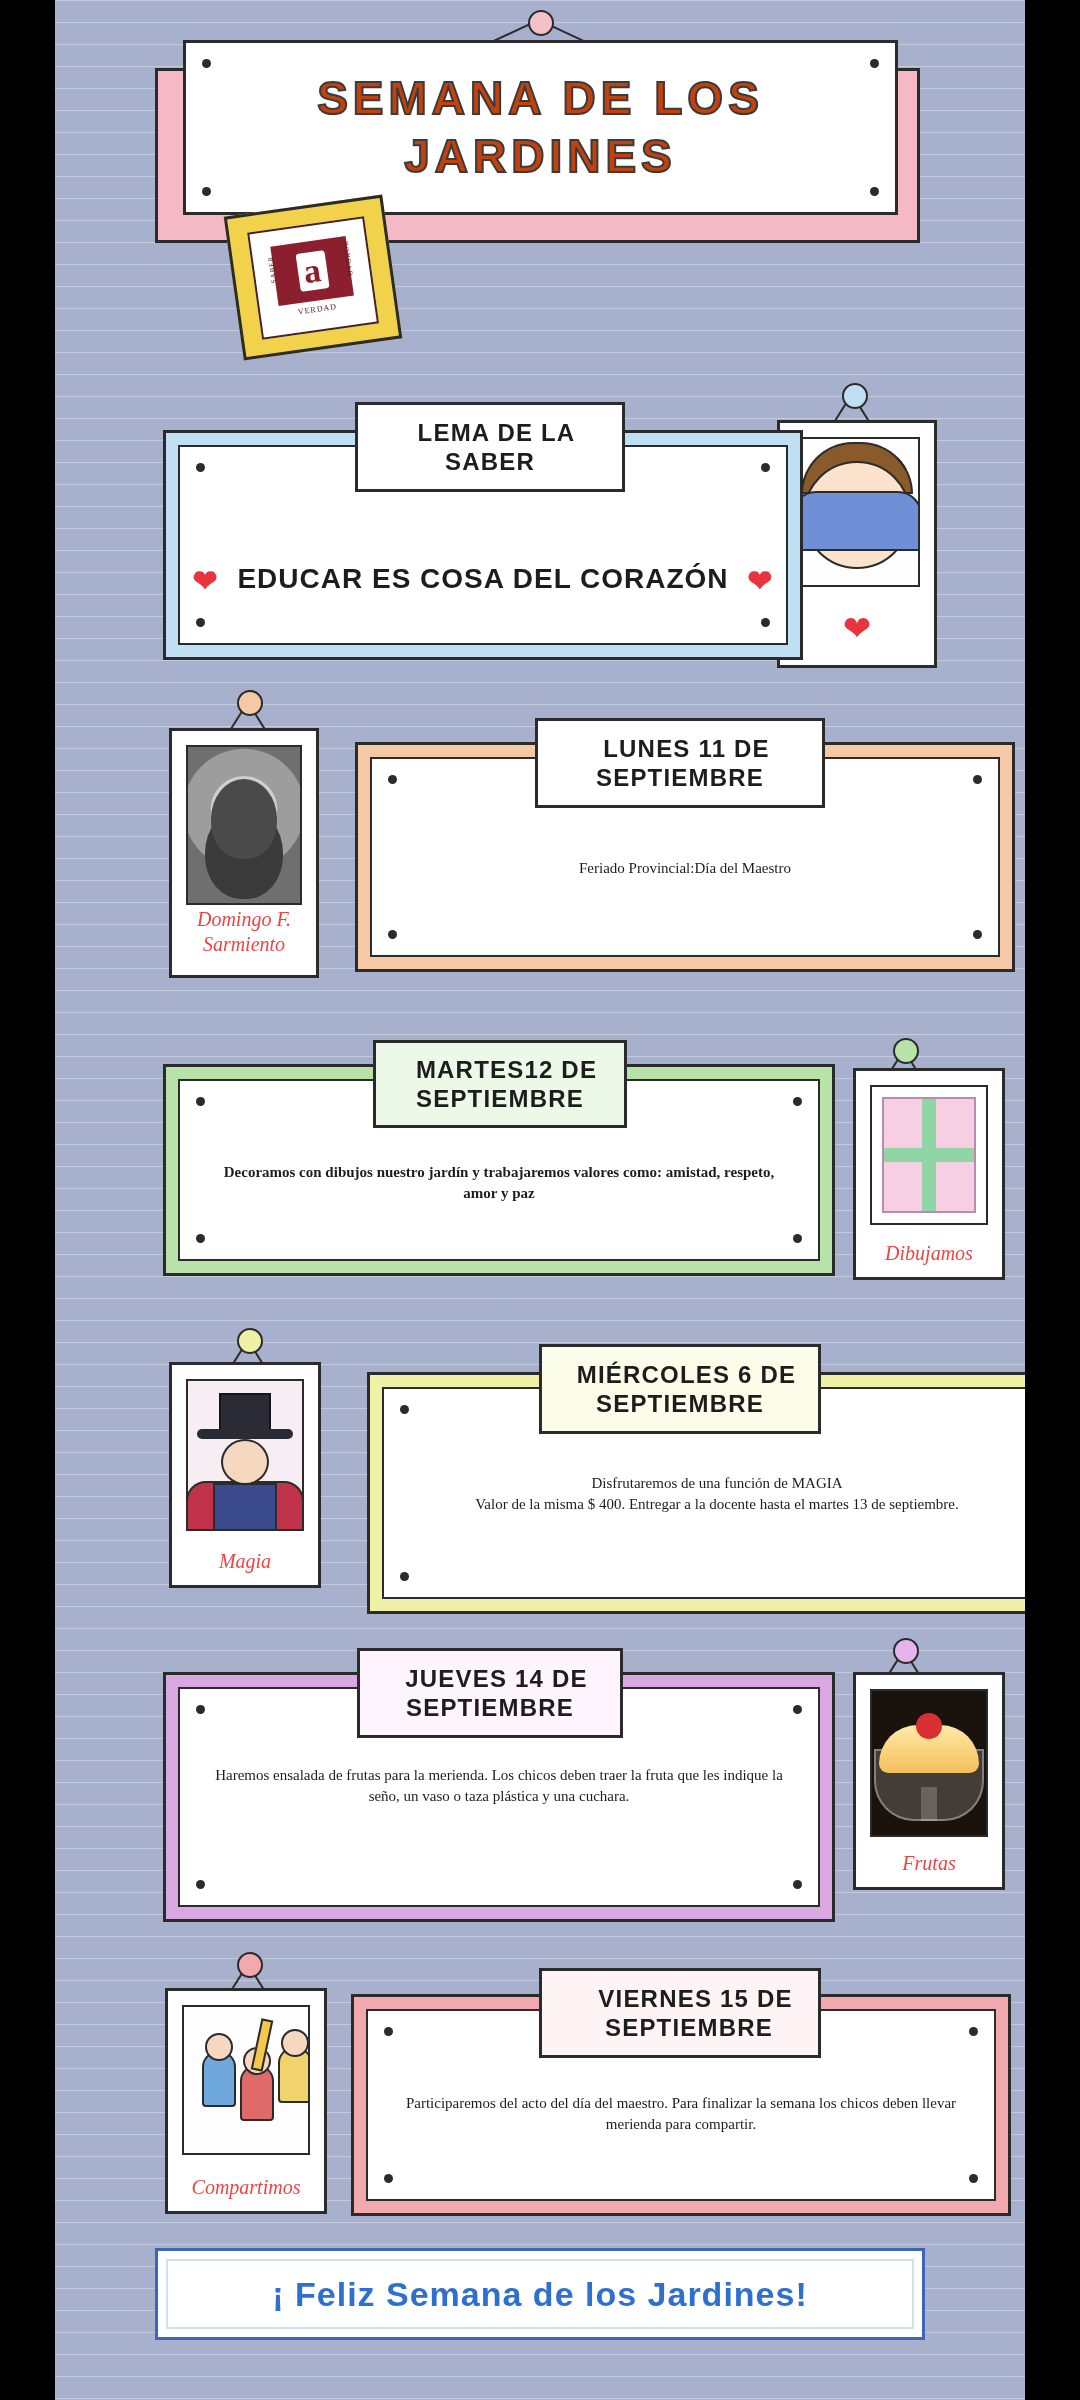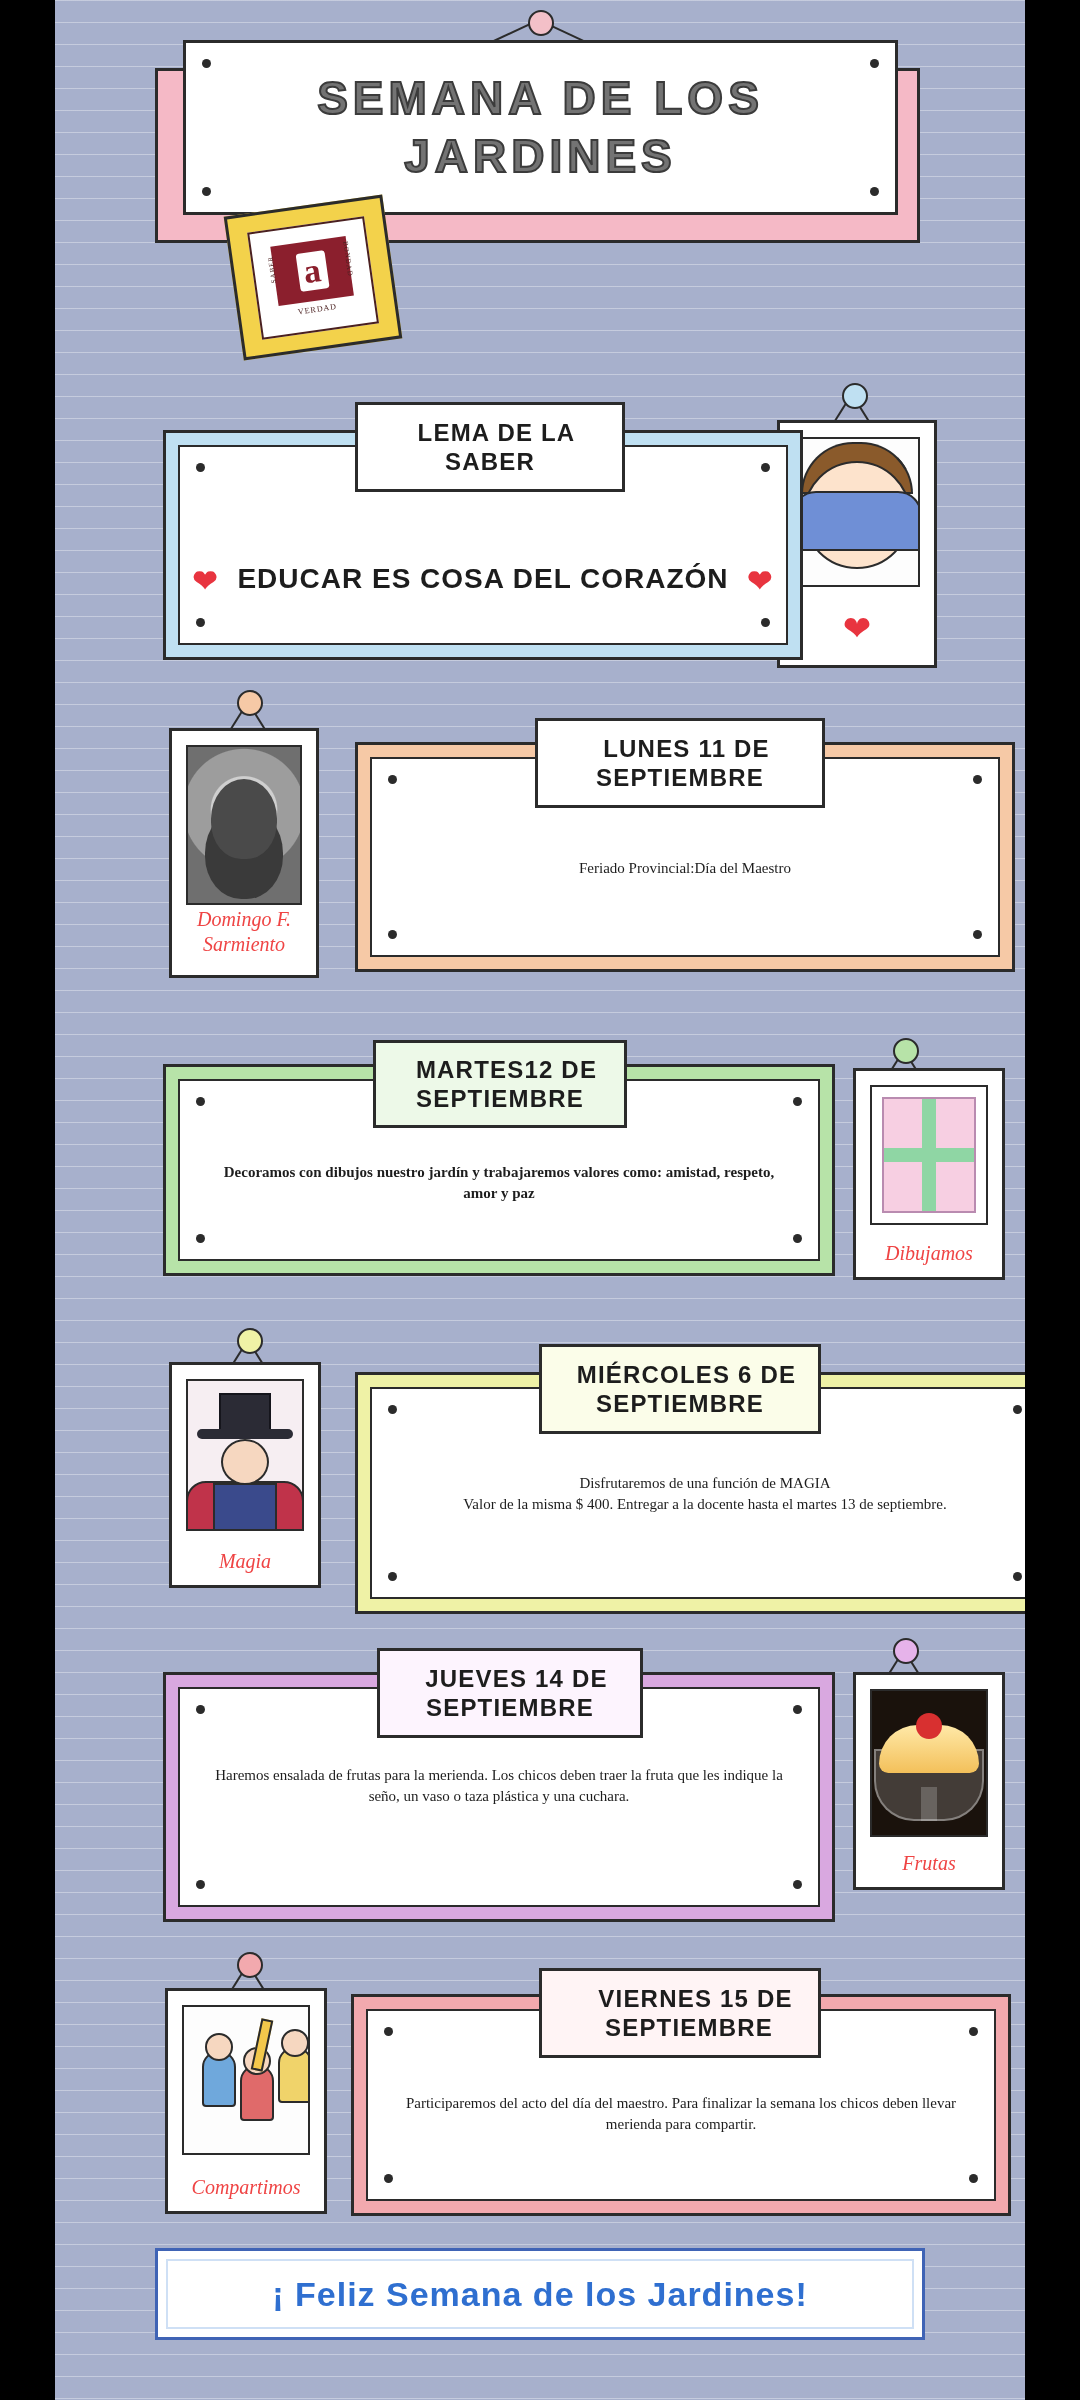--- a/index.html
+++ b/index.html
@@ -138,21 +138,21 @@
     position: absolute;
     inset: 0;
     display: flex;
     flex-direction: column;
     align-items: center;
     justify-content: center;
     text-align: left;
     font-size: 46px;
     font-weight: 700;
     letter-spacing: 5px;
-    color: #737373;
+    color: #c2410c;
     -webkit-text-stroke: 2px #3b3b3b;
     line-height: 1.25;
   }
 
   
   .logo-badge {
     position: absolute;
     left: 178px;
     top: 205px;
     width: 160px;
@@ -593,21 +593,21 @@
           <div class="cape"></div>
           <div class="suit"></div>
           <div class="hat"></div>
           <div class="brim"></div>
           <div class="head"></div>
         </div>
       </div>
       <div class="photo-caption">Magia</div>
     </div>
 
-    <div class="frame" style="left:300px; top:1372px; width:700px; height:242px; background:#eff2a6;">
+    <div class="frame" style="left:312px; top:1372px; width:700px; height:242px; background:#eff2a6;">
       <div class="inner" style="inset:12px; background:#ffffff;">
         <div class="dot tl"></div>
         <div class="dot tr"></div>
         <div class="dot bl"></div>
         <div class="dot br"></div>
       </div>
       <div class="body-text" style="top:98px;">Disfrutaremos de una función de MAGIA
 Valor de la misma $ 400. Entregar a la docente hasta el martes 13 de septiembre.</div>
     </div>
     <div class="plaque" style="left:484px; top:1344px; width:282px; height:90px; background:#fbfde9;">
@@ -634,21 +634,21 @@
 
     <div class="frame" style="left:108px; top:1672px; width:672px; height:250px; background:#d9a8e0;">
       <div class="inner" style="inset:12px; background:#ffffff;">
         <div class="dot tl"></div>
         <div class="dot tr"></div>
         <div class="dot bl"></div>
         <div class="dot br"></div>
       </div>
       <div class="body-text" style="top:90px;">Haremos ensalada de frutas para la merienda. Los chicos deben traer la fruta que les indique la seño, un vaso o taza plástica y una cuchara.</div>
     </div>
-    <div class="plaque" style="left:322px; top:1648px; width:266px; height:90px; background:#fdf4fe;">
+    <div class="plaque" style="left:302px; top:1648px; width:266px; height:90px; background:#fdf4fe;">
       <span class="l1">JUEVES 14 DE</span>
       <span class="l2">SEPTIEMBRE</span>
     </div>
 
     <div>
       <div class="nail" style="left:182px; top:1952px; background:#f2a9ae;"></div>
       <div class="wire" style="left:194px; top:1964px; width:52px; transform:rotate(58deg);"></div>
       <div class="wire" style="left:194px; top:1964px; width:52px; transform:rotate(122deg);"></div>
     </div>
     <div class="frame" style="left:110px; top:1988px; width:162px; height:226px;">

